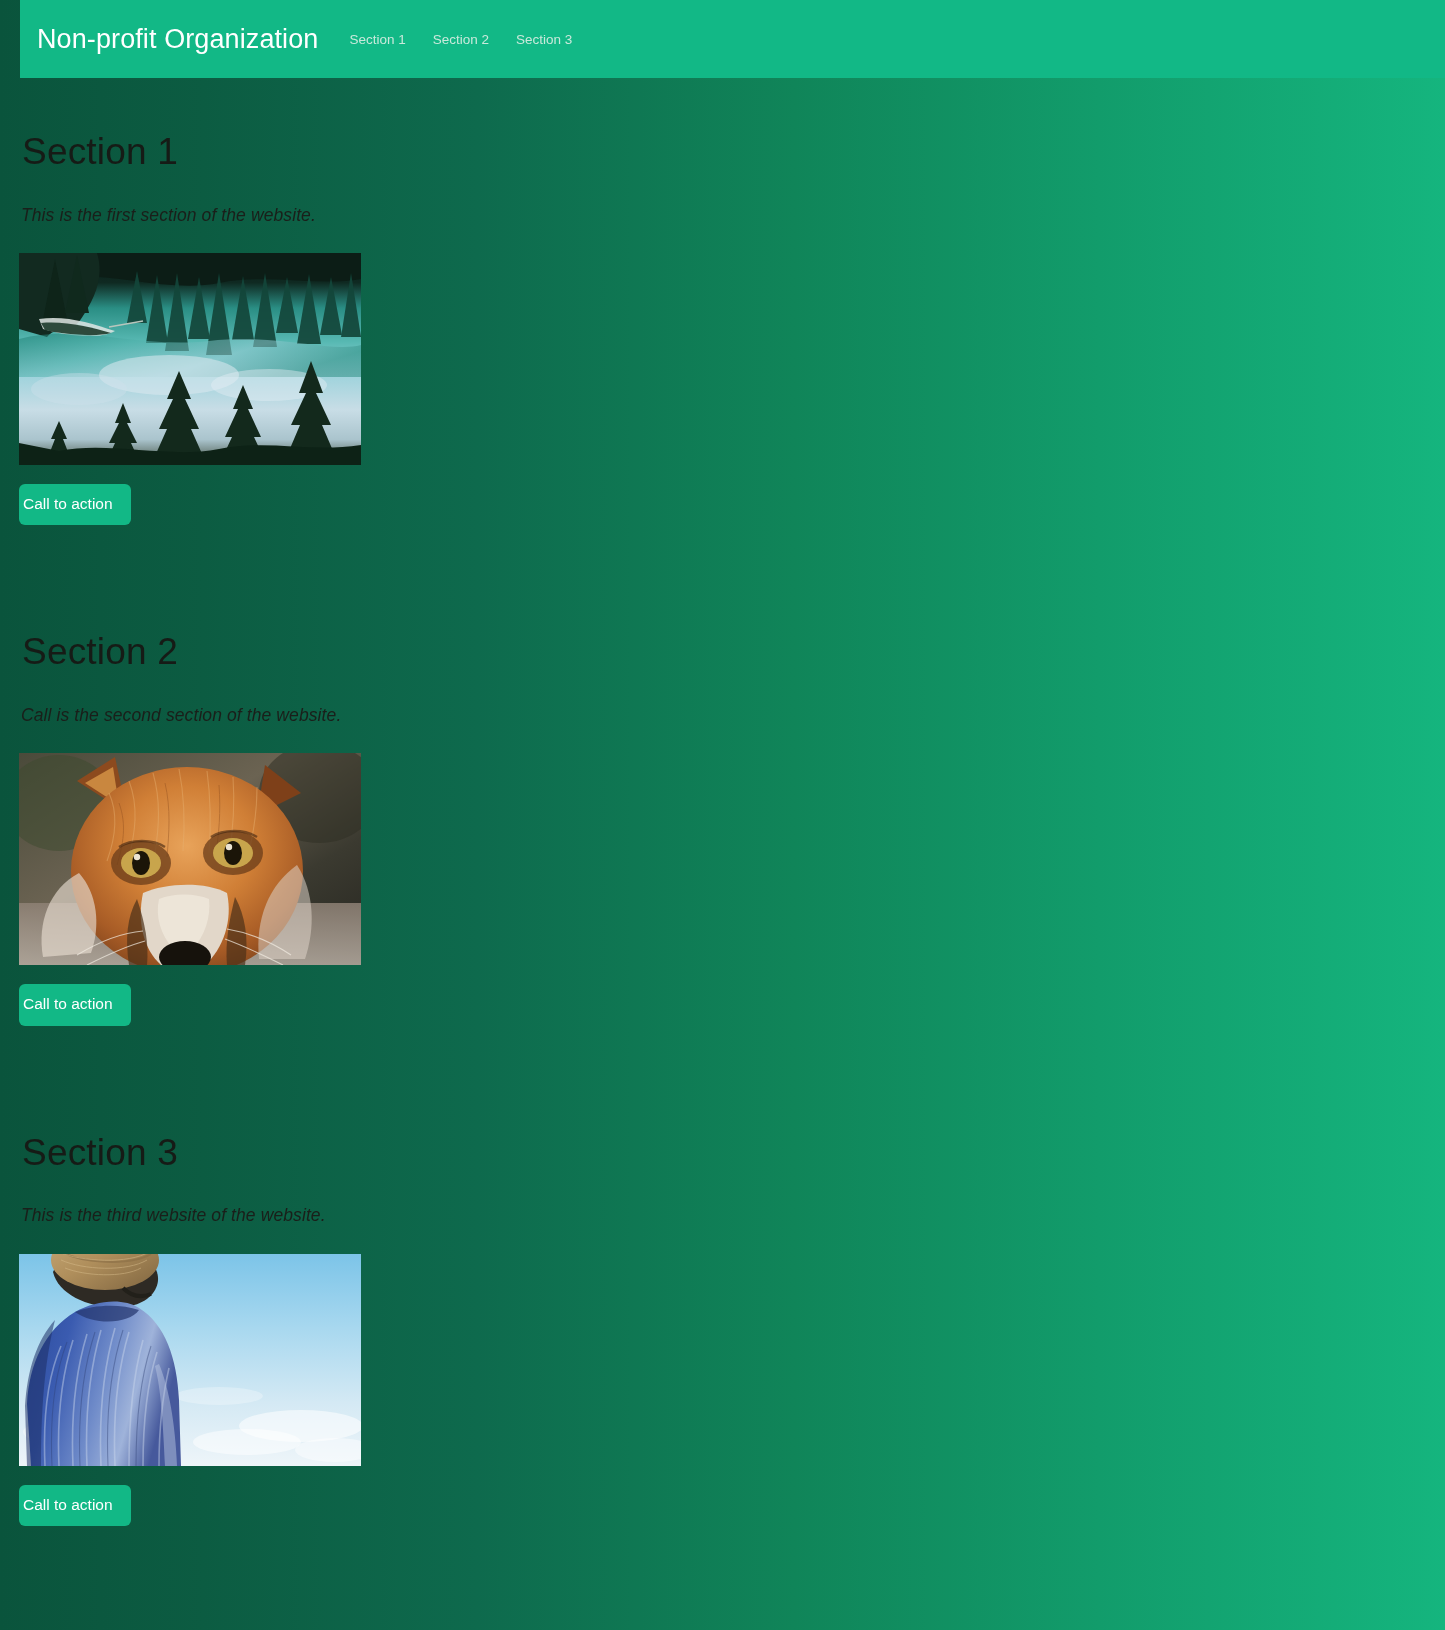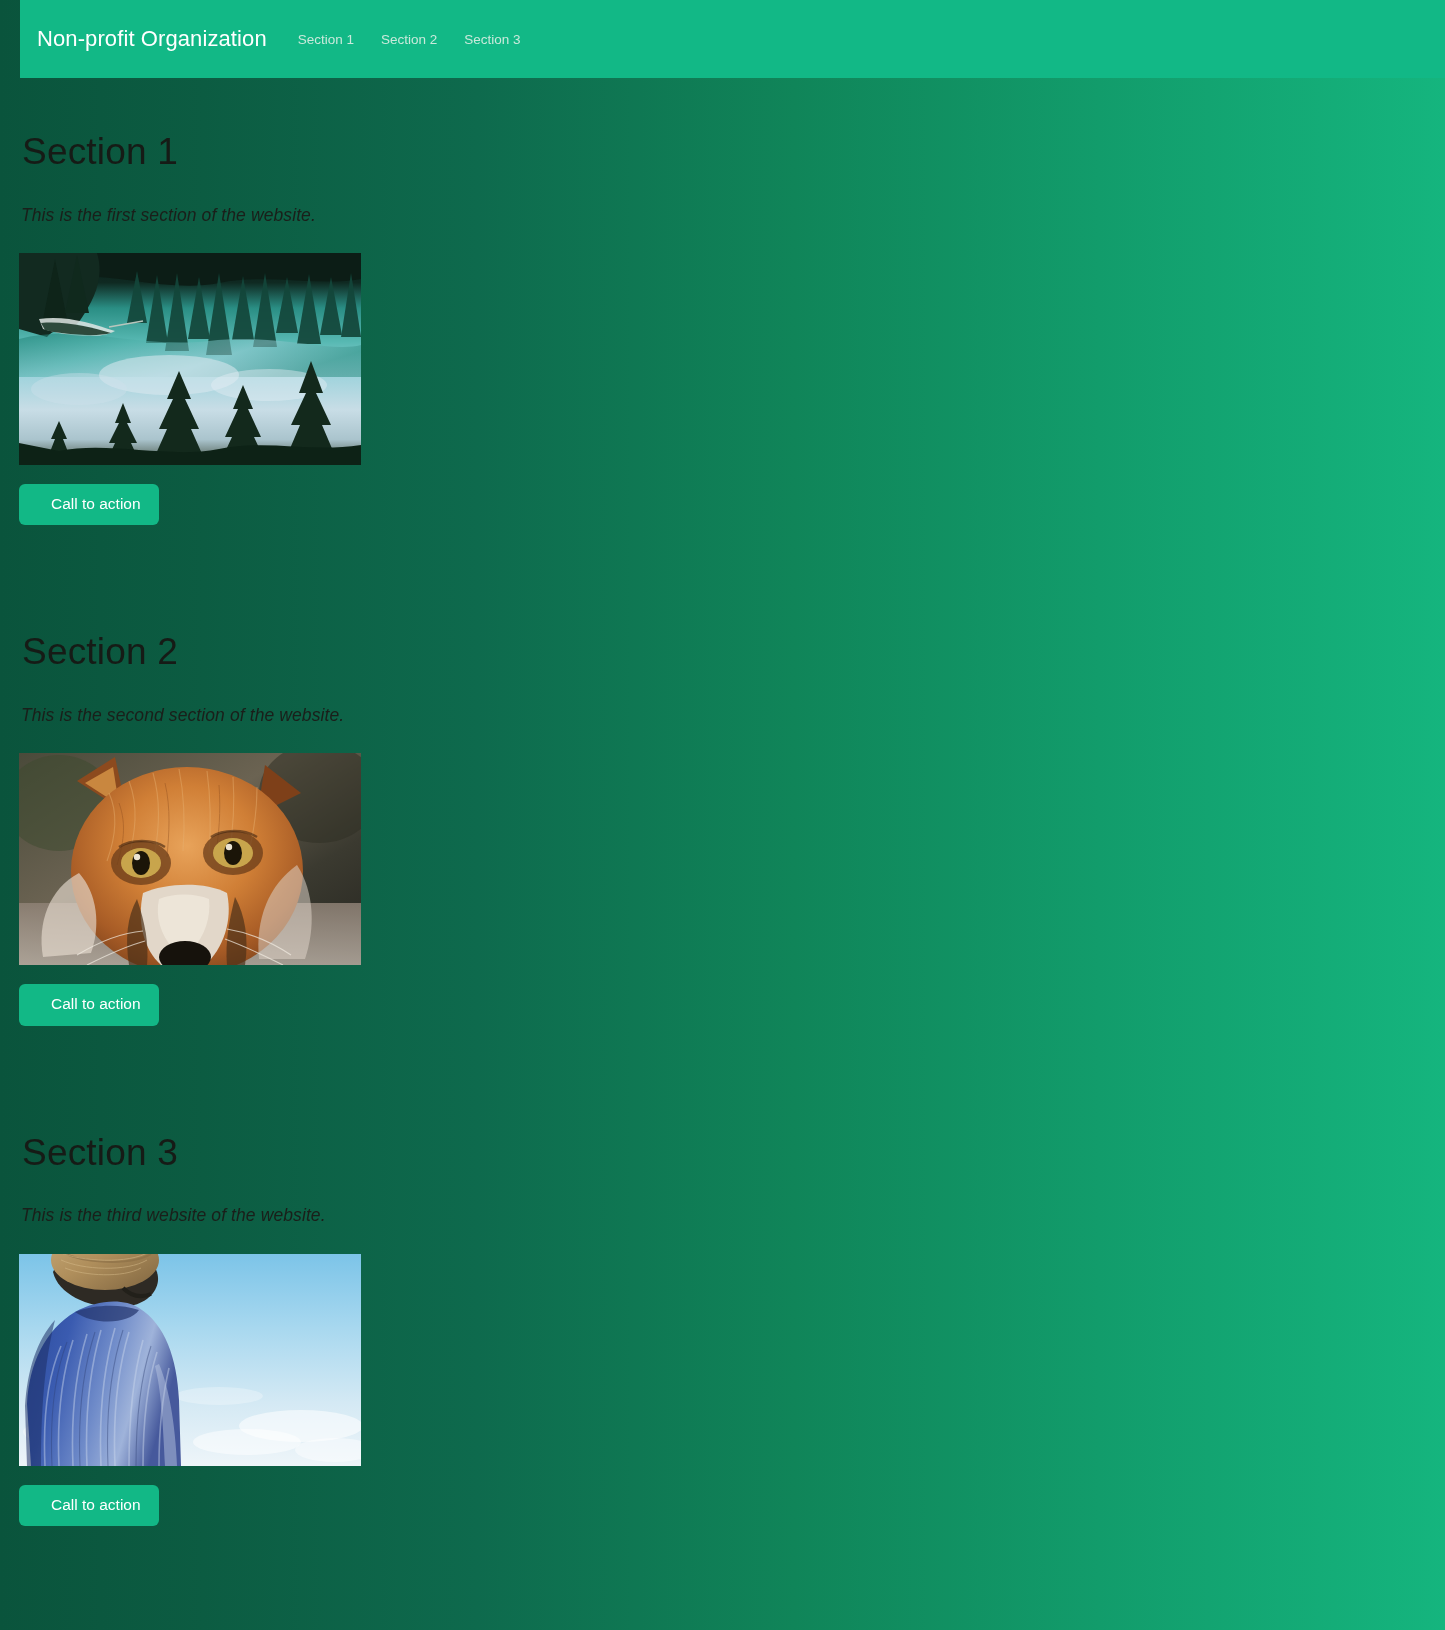--- a/index.html
+++ b/index.html
@@ -23,21 +23,21 @@
     margin-left: 20px;
     width: 1425px;
     height: 78px;
     background: #12b886;
     display: flex;
     align-items: center;
     padding: 0 0 0 17px;
   }
   .brand {
     color: #ffffff;
-    font-size: 22px;
+    font-size: 27px;
     font-weight: 400;
     letter-spacing: 0.1px;
     white-space: nowrap;
     margin-right: 31px;
   }
   .nav-links {
     display: flex;
     align-items: center;
     gap: 27px;
   }
@@ -86,21 +86,21 @@
     overflow: hidden;
     position: relative;
     background: #0b3a2a;
   }
   .section-image svg { display: block; width: 100%; height: 100%; }
 
   
   .cta-button {
     display: inline-block;
     margin-top: 19px;
-    padding: 11px 18px 12px 32px;
+    padding: 11px 18px 12px 4px;
     background: #12b886;
     color: #ffffff;
     font-size: 15.5px;
     font-family: "Liberation Sans", "DejaVu Sans", sans-serif;
     border: none;
     border-radius: 6px;
     cursor: pointer;
     line-height: 1.2;
   }
 </style>
@@ -190,21 +190,21 @@
 
         <path d="M0,212 L342,212 L342,192 C290,200 250,186 200,196 C150,206 90,188 40,198 L0,190 Z" fill="#0d2216"></path>
       </svg>
     </div>
 
     <button class="cta-button" type="button">Call to action</button>
   </section>
 
   <section class="section section-2">
     <h2 class="section-heading">Section 2</h2>
-    <p class="section-text">This is the second section of the website.</p>
+    <p class="section-text">Call is the second section of the website.</p>
 
     <div class="section-image">
       <svg viewBox="0 0 342 212" preserveAspectRatio="none" aria-hidden="true">
         <defs>
           <linearGradient id="foxbg" x1="0" y1="0" x2="1" y2="1">
             <stop offset="0%" stop-color="#4a4a3a"></stop>
             <stop offset="40%" stop-color="#6b6352"></stop>
             <stop offset="70%" stop-color="#3b3a30"></stop>
             <stop offset="100%" stop-color="#262620"></stop>
           </linearGradient>

